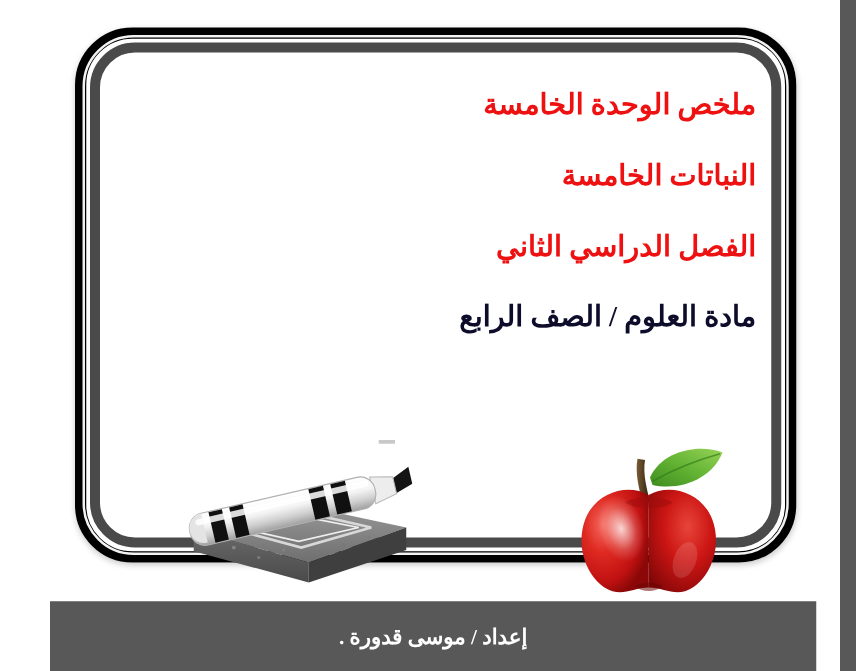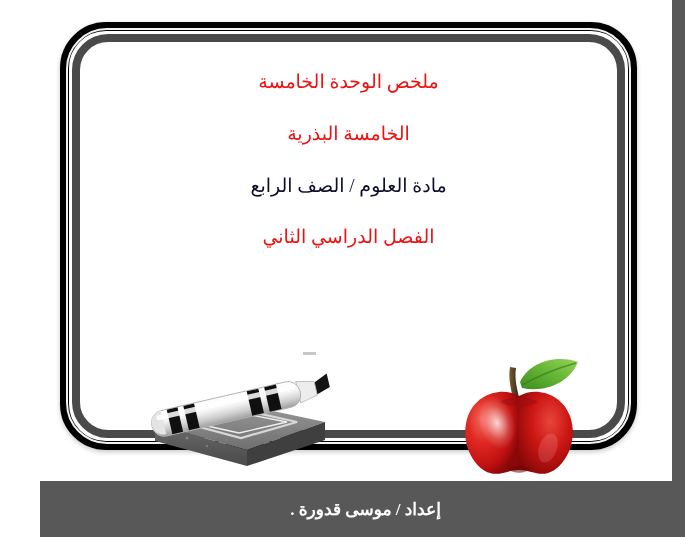--- a/index.html
+++ b/index.html
@@ -83,25 +83,26 @@
   .title-block {
     position: absolute;
     left: 92px;
     top: 70px;
     width: 513px;
     z-index: 4;
     text-align: center;
     direction: rtl;
   }
   .title-line {
-    font-size: 19px;
-    font-weight: normal;
+    font-size: 23px;
+    font-weight: bold;
     line-height: 1.25;
     margin: 0 0 28px 0;
     white-space: nowrap;
+    text-align: right;
   }
   .title-line.red   { color: #ee1111; }
   .title-line.dark  { color: #0d0d2b; }
   .title-line.year  { color: #111133; letter-spacing: 1px; margin-bottom: 10px; }
 
   .tiny-mark {
     position: absolute;
     left: 303px;
     top: 352px;
     width: 13px;
@@ -139,21 +140,20 @@
     left: 40px;
     top: 481px;
     width: 613px;
     height: 56px;
     background: #585858;
     z-index: 8;
     display: flex;
     align-items: center;
     justify-content: center;
     direction: rtl;
-    padding-left: 19px;
   }
   .footer-text {
     color: #ffffff;
     font-size: 17px;
     font-weight: bold;
     letter-spacing: .2px;
   }
 </style>
 </head>
 <body>
@@ -161,23 +161,23 @@
 <div id="page">
 
   <div class="watermark-layer"></div>
 
   <div class="frame-inner"></div>
   <div class="frame-outer"></div>
   <div class="frame-gloss"></div>
 
   <div class="title-block">
     <p class="title-line red">ملخص الوحدة الخامسة</p>
-    <p class="title-line red">الخامسة البذرية</p>
+    <p class="title-line red">النباتات الخامسة</p>
+    <p class="title-line red">الفصل الدراسي الثاني</p>
     <p class="title-line dark">مادة العلوم / الصف الرابع</p>
-    <p class="title-line red">الفصل الدراسي الثاني</p>
   </div>
 
   <div class="tiny-mark"></div>
 
   <div class="marker-eraser">
     <svg viewBox="0 0 200 110" xmlns="http://www.w3.org/2000/svg">
       <defs>
         <linearGradient id="eraserTop" x1="0" y1="0" x2="0" y2="1">
           <stop offset="0%" stop-color="#9a9a9a"></stop>
           <stop offset="100%" stop-color="#6f6f6f"></stop>

